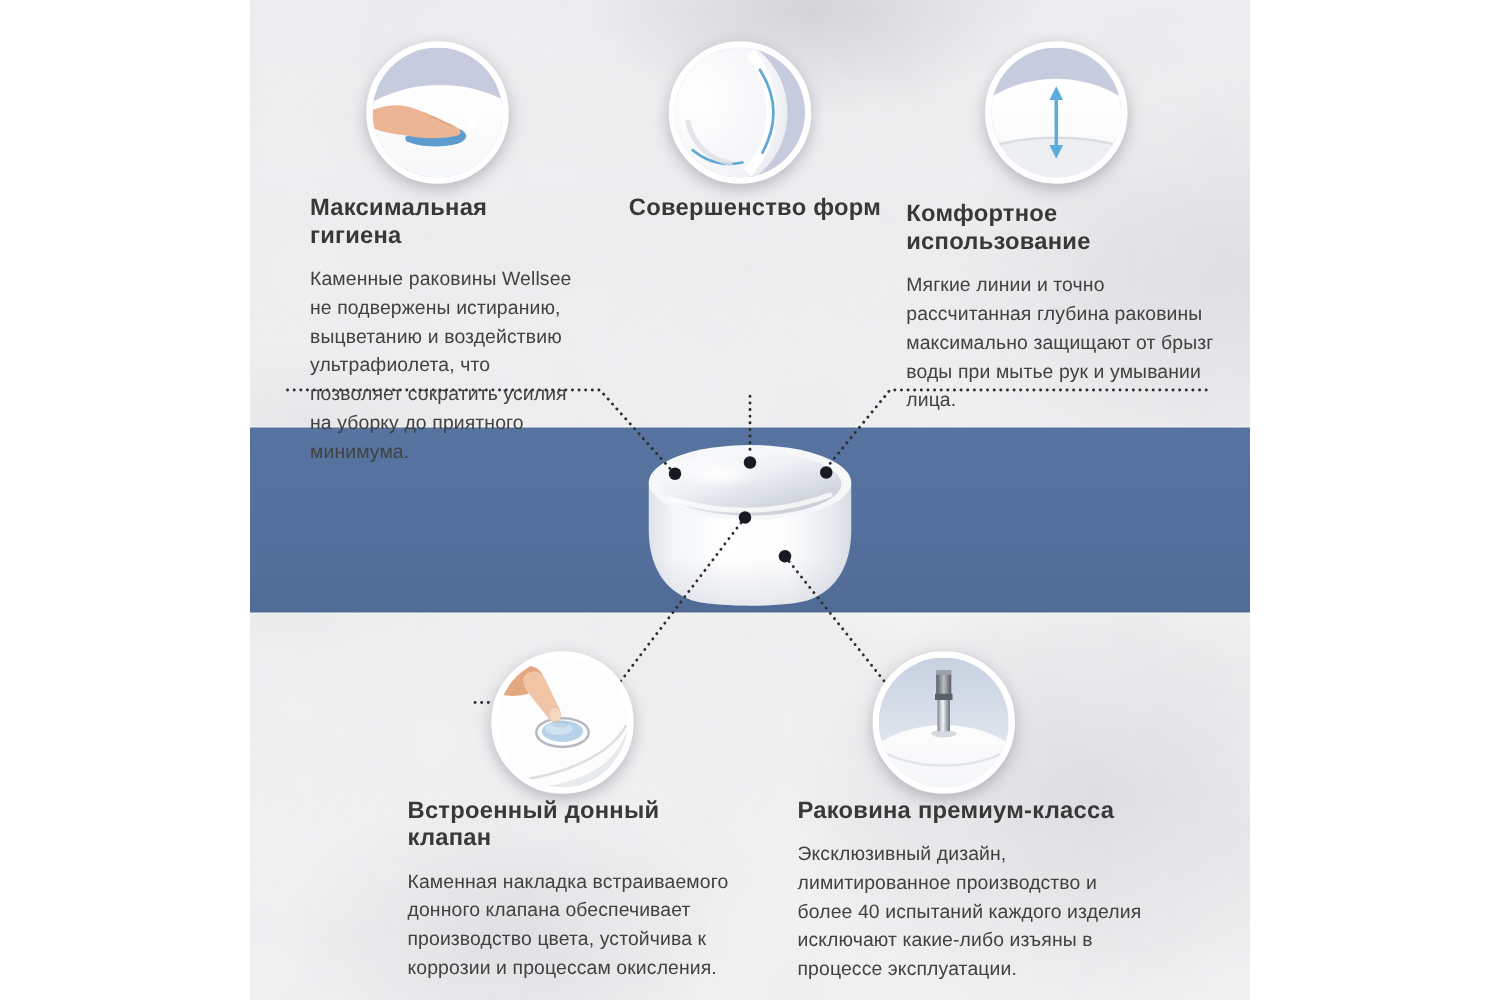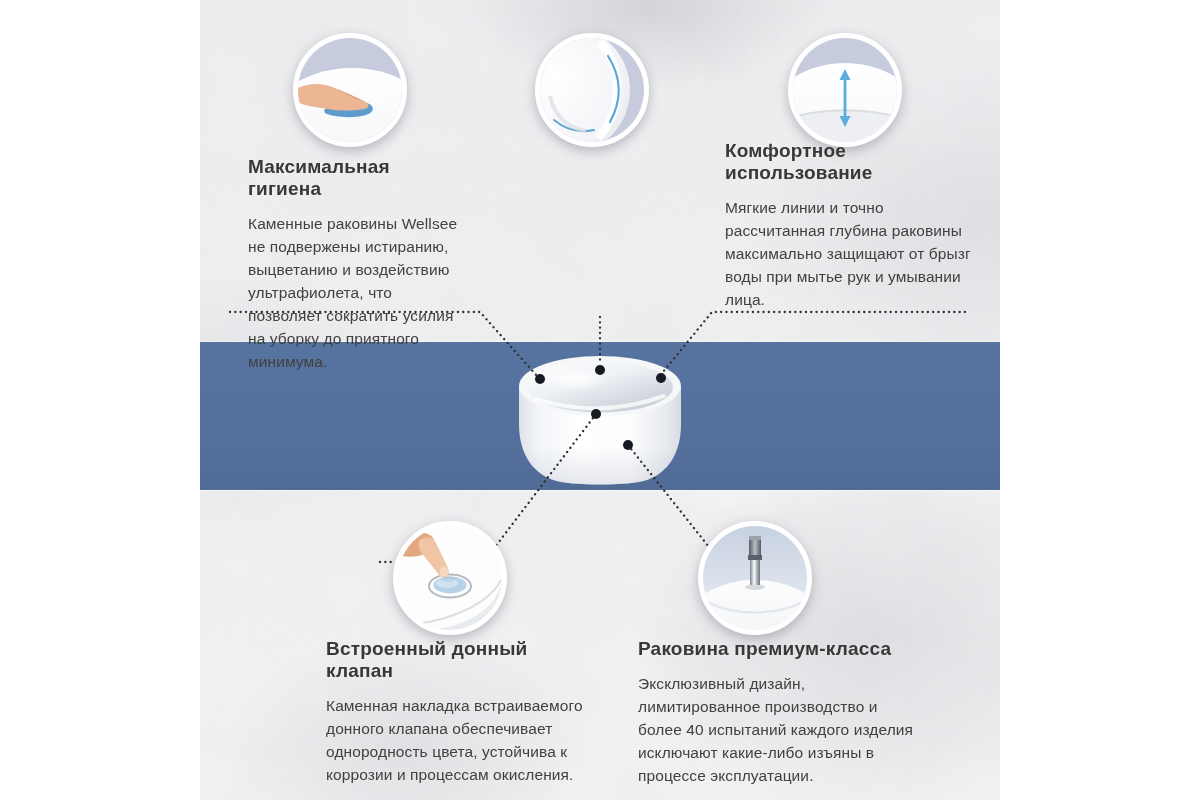--- a/index.html
+++ b/index.html
@@ -20,21 +20,21 @@
     box-shadow:0 1px 0 rgba(255,255,255,.55), 0 -1px 0 rgba(255,255,255,.4);}
   .art{position:absolute;left:0;top:0;pointer-events:none;}
   .icon-circle{position:absolute;width:104px;height:104px;border:5px solid #ffffff;border-radius:50%;
     overflow:hidden;box-shadow:0 4px 12px rgba(110,116,128,.45);background:#fff;}
   .icon-circle svg{display:block;width:104px;height:104px;}
   .c1{left:93px;top:33px;} .c2{left:335px;top:33px;} .c3{left:588px;top:33px;}
   .c4{left:193px;top:521px;} .c5{left:498px;top:521px;}
   .text-block{position:absolute;}
   .t1{left:48px;top:156px;width:214px;}
   .t2{left:303px;top:156px;width:202px;}
-  .t3{left:525px;top:140px;width:252px;}
+  .t3{left:525px;top:161px;width:252px;}
   .t4{left:126px;top:638px;width:266px;}
   .t5{left:438px;top:638px;width:280px;}
   .text-block h3{margin:0 0 12px 0;font-size:19px;font-weight:700;color:#383838;letter-spacing:.2px;}
   .text-block p{margin:0;font-size:15.5px;line-height:23px;color:#414141;letter-spacing:.1px;}
 </style>
 </head>
 <body>
 
 <div class="stage">
 
@@ -213,28 +213,29 @@
         <rect x="47" y="34" width="10" height="25" fill="url(#chrome)"></rect>
       </g>
     </svg>
   </div>
 
   <div class="text-block t1">
     <h3>Максимальная гигиена</h3>
     <p>Каменные раковины Wellsee не подвержены истиранию, выцветанию и воздействию ультрафиолета, что позволяет сократить усилия на уборку до приятного минимума.</p>
   </div>
   <div class="text-block t2">
+    <h3>Совершенство форм</h3>
   </div>
   <div class="text-block t3">
     <h3>Комфортное использование</h3>
     <p>Мягкие линии и точно рассчитанная глубина раковины максимально защищают от брызг воды при мытье рук и умывании лица.</p>
   </div>
 
   <div class="text-block t4">
     <h3>Встроенный донный клапан</h3>
-    <p>Каменная накладка встраиваемого донного клапана обеспечивает однородность цвета, устойчива к коррозии и процессам окисления.</p>
+    <p>Каменная накладка встраиваемого донного клапана обеспечивает производство цвета, устойчива к коррозии и процессам окисления.</p>
   </div>
   <div class="text-block t5">
     <h3>Раковина премиум-класса</h3>
     <p>Эксклюзивный дизайн, лимитированное производство и более 40 испытаний каждого изделия исключают какие-либо изъяны в процессе эксплуатации.</p>
   </div>
 
 </div>
 
 </body></html>

